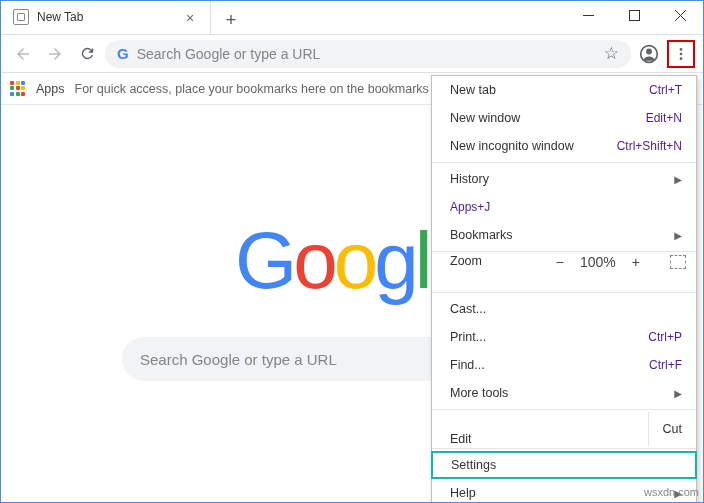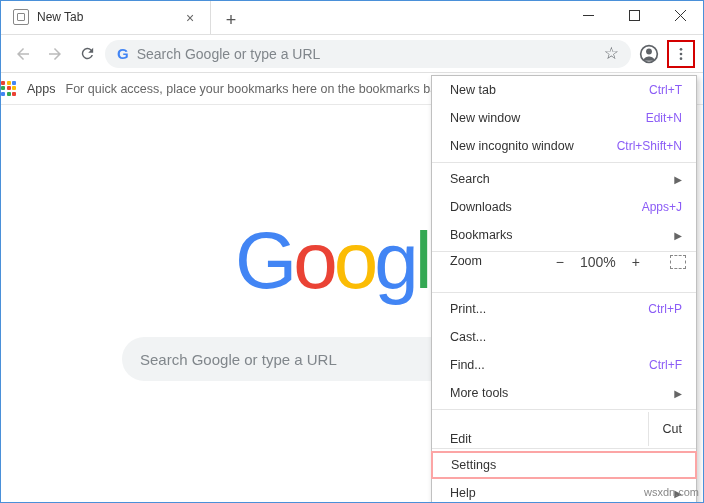--- a/index.html
+++ b/index.html
@@ -13,46 +13,46 @@
 .newtab-btn { width: 28px; height: 28px; display: flex; align-items: center; justify-content: center; color: #555; font-size: 18px; cursor: pointer; margin-left: 6px; }
 .window-controls { position: absolute; right: 0; top: 0; display: flex; height: 28px; }
 .window-controls div { width: 46px; display: flex; align-items: center; justify-content: center; color: #333; font-size: 12px; cursor: pointer; }
 .toolbar { height: 38px; display: flex; align-items: center; padding: 0 8px; gap: 4px; border-bottom: 1px solid #e0e0e0; }
 .nav-btn { width: 28px; height: 28px; display: flex; align-items: center; justify-content: center; border-radius: 50%; color: #5f6368; cursor: pointer; }
 .nav-btn.disabled { color: #bbb; }
 .omnibox { flex: 1; height: 28px; background: #f1f3f4; border-radius: 14px; display: flex; align-items: center; padding: 0 12px; gap: 8px; }
 .omnibox-text { color: #80868b; font-size: 14px; flex: 1; }
 .toolbar-icon { width: 28px; height: 28px; display: flex; align-items: center; justify-content: center; color: #5f6368; cursor: pointer; }
 .more-highlight { border: 2px solid #d40000; }
-.bookmark-bar { height: 32px; display: flex; align-items: center; padding: 0 0; gap: 10px; border-bottom: 1px solid #e8e8e8; font-size: 12.5px; color: #444; }
+.bookmark-bar { height: 32px; display: flex; align-items: center; padding: 0 9px; gap: 10px; border-bottom: 1px solid #e8e8e8; font-size: 12.5px; color: #444; }
 .apps-icon { width: 16px; height: 16px; display: grid; grid-template-columns: repeat(3,1fr); grid-template-rows: repeat(3,1fr); gap: 1px; }
 .apps-icon span { width: 4px; height: 4px; border-radius: 1px; }
 .content { position: relative; height: calc(100% - 104px); display: flex; flex-direction: column; align-items: center; padding-top: 110px; }
 .logo { font-size: 80px; font-weight: 400; letter-spacing: -4px; font-family: Arial, sans-serif; }
 .logo span:nth-child(1){color:#4285F4}.logo span:nth-child(2){color:#EA4335}.logo span:nth-child(3){color:#FBBC05}.logo span:nth-child(4){color:#4285F4}.logo span:nth-child(5){color:#34A853}.logo span:nth-child(6){color:#EA4335}
 .searchbox { margin-top: 30px; width: 460px; height: 44px; background: #f1f3f4; border-radius: 22px; display: flex; align-items: center; padding: 0 18px; gap: 14px; }
 .searchbox-text { color: #80868b; font-size: 15px; flex: 1; }
 .mic { width: 18px; height: 18px; }
 .mic svg { width: 18px; height: 18px; }
 .context-menu { position: absolute; top: 74px; right: 6px; width: 266px; background: #fff; border: 1px solid #c0c0c0; box-shadow: 2px 3px 6px rgba(0,0,0,0.2); font-size: 12.5px; color: #333; z-index: 10; }
 .menu-item { display: flex; align-items: center; justify-content: space-between; padding: 6px 14px 6px 18px; height: 28px; cursor: pointer; }
 .menu-item .label { flex: 1; }
-.menu-item .shortcut { color: #8b5cf6; font-size: 12px; }
+.menu-item .shortcut { color: #4c1d95; font-size: 12px; }
 .menu-item .arrow { color: #666; font-size: 10px; }
 .menu-sep { height: 1px; background: #e4e4e4; margin: 2px 0; }
 .zoom-row { display: flex; align-items: flex-start; height: 36px; padding: 0 10px 0 18px; }
 .zoom-row .label { flex: 1; }
 .zoom-ctrl { display: flex; align-items: center; gap: 16px; }
 .zoom-ctrl span { font-size: 14px; color: #444; cursor: pointer; }
 .zoom-val { font-size: 12.5px; }
 .fullscreen-icon { width: 16px; height: 14px; border: 1px dashed #888; margin-left: 14px; position: relative; }
 .edit-row { display: flex; align-items: flex-end; height: 34px; padding: 0 0 0 18px; }
 .edit-row .label { flex: 1; }
 .edit-btn { border-left: 1px solid #e4e4e4; padding: 0 14px; height: 34px; display: flex; align-items: center; font-size: 12.5px; cursor: pointer; }
-.settings-highlight { border: 2px solid #fca5a5; margin: 0 -1px; }
+.settings-highlight { border: 2px solid #14b8a6; margin: 0 -1px; }
 .watermark { position: absolute; right: 4px; bottom: 4px; font-size: 11px; color: #888; z-index: 20; }
 .g-icon { font-weight: bold; font-size: 15px; font-family: Arial; }
 .g-icon .b{color:#4285F4}
 </style>
 </head>
 <body>
 
 <div class="titlebar">
   <div class="tab">
     <div class="favicon"></div>
@@ -151,48 +151,47 @@
   <div class="menu-item">
       <span class="label">New window</span>
       <span class="shortcut">Edit+N</span>
     </div>
   <div class="menu-item">
       <span class="label">New incognito window</span>
       <span class="shortcut">Ctrl+Shift+N</span>
     </div>
   <div class="menu-sep"></div>
   <div class="menu-item">
-      <span class="label">Search</span>
-      <span class="arrow">▶</span>
-    </div>
-  <div class="menu-item">
-      <span class="label">Downloads</span>
+      <span class="label">History</span>
+      <span class="arrow">▶</span>
+    </div>
+  <div class="menu-item">
       <span class="shortcut">Apps+J</span>
     </div>
   <div class="menu-item">
       <span class="label">Bookmarks</span>
       <span class="arrow">▶</span>
     </div>
   <div class="menu-sep"></div>
   <div class="zoom-row">
     <span class="label">Zoom</span>
     <div class="zoom-ctrl">
       <span>−</span>
       <span class="zoom-val">100%</span>
       <span>+</span>
       <div class="fullscreen-icon"></div>
     </div>
   </div>
   <div class="menu-sep"></div>
   <div class="menu-item">
+      <span class="label">Cast...</span>
+    </div>
+  <div class="menu-item">
       <span class="label">Print...</span>
       <span class="shortcut">Ctrl+P</span>
-    </div>
-  <div class="menu-item">
-      <span class="label">Cast...</span>
     </div>
   <div class="menu-item">
       <span class="label">Find...</span>
       <span class="shortcut">Ctrl+F</span>
     </div>
   <div class="menu-item">
       <span class="label">More tools</span>
       <span class="arrow">▶</span>
     </div>
   <div class="menu-sep"></div>

